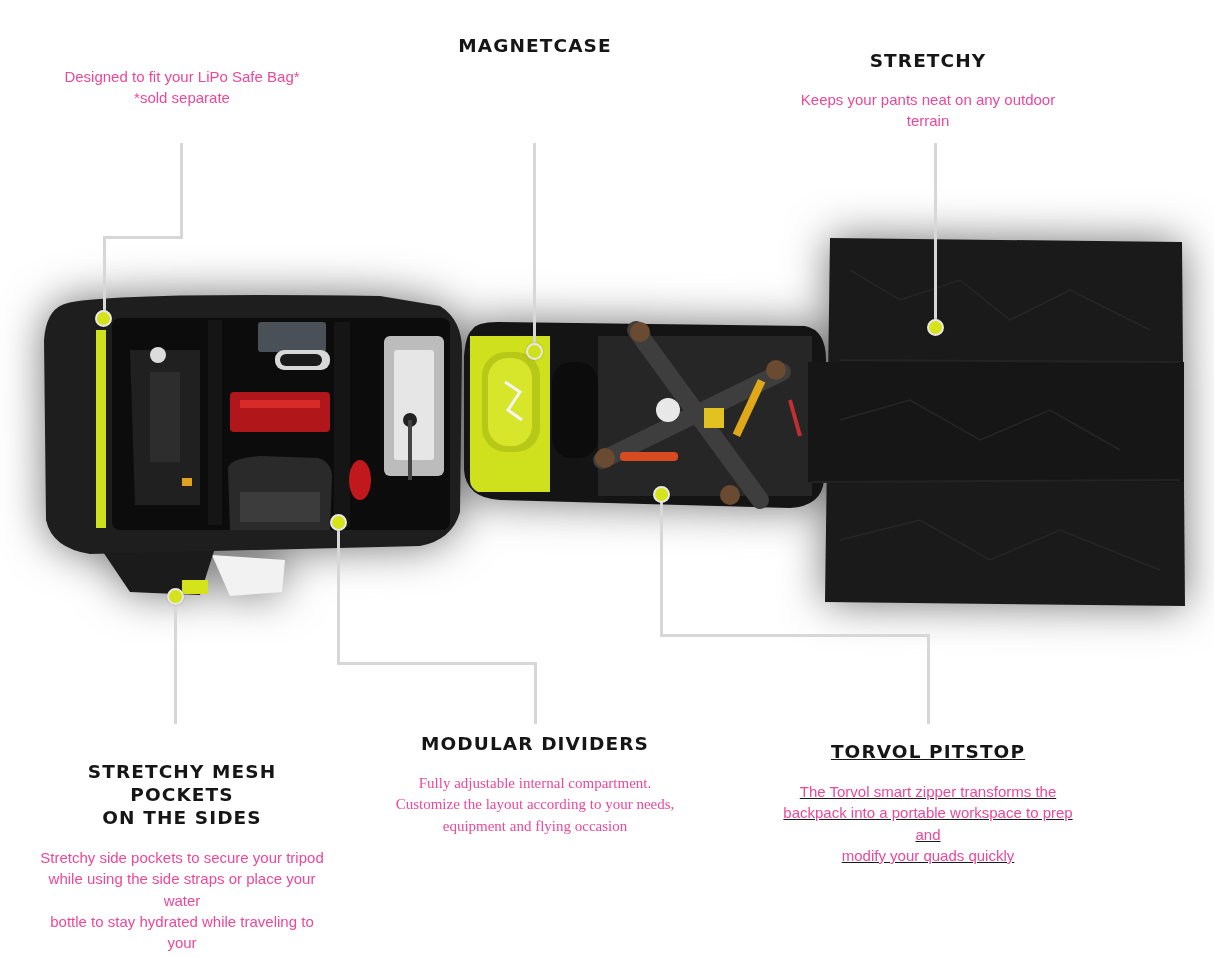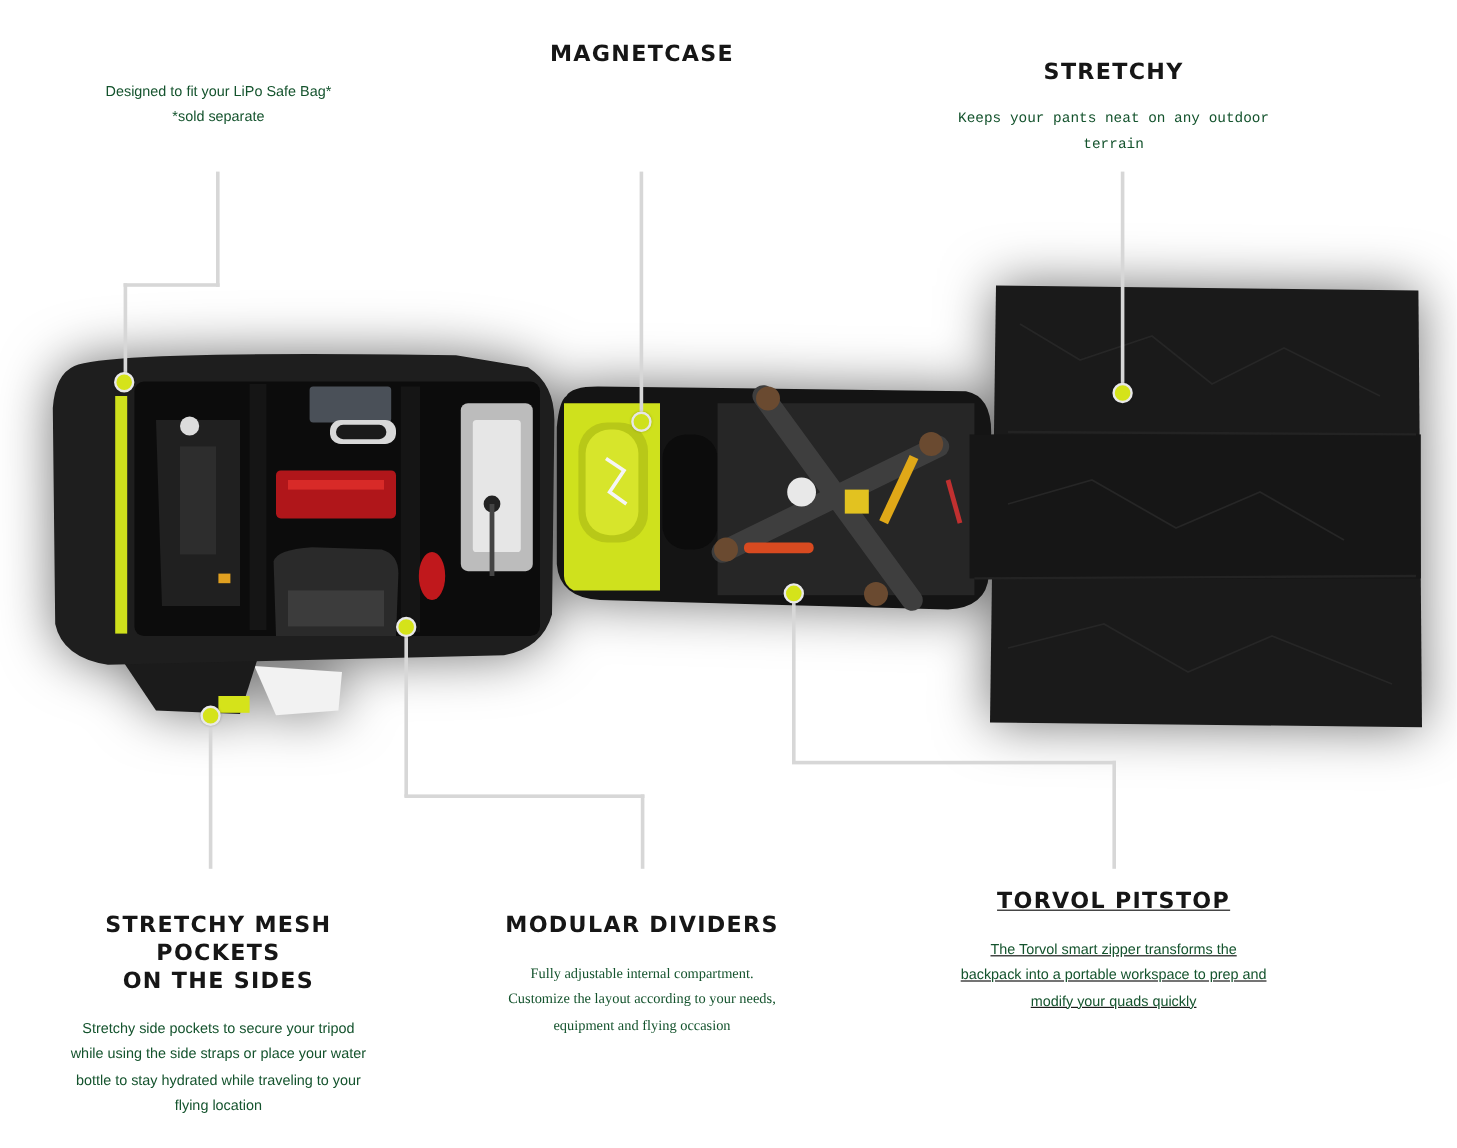--- a/index.html
+++ b/index.html
@@ -10,22 +10,22 @@
   .feature h2 {
     font-family: "DejaVu Sans", sans-serif;
     font-weight: bold;
     font-size: 18.5px;
     letter-spacing: 1.1px;
     color: #161616;
     line-height: 23px;
   }
   .feature p {
     font-family: "Liberation Sans", sans-serif;
-    font-size: 12px;
-    color: #14532d;
+    font-size: 15px;
+    color: #ec4899;
     line-height: 21.3px;
     margin-top: 16px;
     white-space: pre-line;
   }
 
   
   .line { position: absolute; background: #d7d7d7; }
   .dot {
     position: absolute; width: 17px; height: 17px; border-radius: 50%;
     background: #d5e31a; border: 2px solid #e8e8e8;
@@ -44,21 +44,21 @@
   <p style="margin-top:17px;">Designed to fit your LiPo Safe Bag*
 *sold separate</p>
 </div>
 
 <div class="feature" style="left:373px; top:34px; width:324px;">
   <h2>MAGNETCASE</h2>
 </div>
 
 <div class="feature" style="left:778px; top:49px; width:300px;">
   <h2>STRETCHY</h2>
-  <p style="margin-top:17px;font-family:Liberation Mono, monospace;">Keeps your pants neat on any outdoor terrain</p>
+  <p style="margin-top:17px;">Keeps your pants neat on any outdoor terrain</p>
 </div>
 
 <div class="photo shadow" style="left:0; top:0; width:1214px; height:957px;">
   <svg width="1214" height="957" viewBox="0 0 1214 957">
 
     <path d="M212 555 L285 560 L282 592 L230 596 Z" fill="#f2f2f2"></path>
     <path d="M95 540 L215 548 L200 595 L130 592 Z" fill="#1b1b1b"></path>
     <rect x="182" y="580" width="26" height="14" fill="#d5e31a"></rect>
 
     <path d="M62 305 Q90 292 380 296 L440 306 Q462 320 462 350 L460 512 Q452 540 420 546 L90 554 Q52 548 46 520 L44 340 Q46 312 62 305 Z" fill="#1e1e1e"></path>
@@ -144,21 +144,21 @@
 
 <div class="feature" style="left:37px; top:760px; width:290px;">
   <h2 style="white-space:pre-line;">STRETCHY MESH POCKETS
 ON THE SIDES</h2>
   <p style="margin-top:18px;">Stretchy side pockets to secure your tripod
 while using the side straps or place your water
 bottle to stay hydrated while traveling to your
 flying location</p>
 </div>
 
-<div class="feature" style="left:385px; top:760px; width:300px;">
+<div class="feature" style="left:385px; top:732px; width:300px;">
   <h2>MODULAR DIVIDERS</h2>
   <p style="margin-top:18px;font-family:Liberation Serif, serif;">Fully adjustable  internal compartment.
 Customize the layout according to your needs,
 equipment and flying occasion</p>
 </div>
 
 <div class="feature" style="left:773px; top:740px; width:310px;text-decoration:underline;">
   <h2>TORVOL PITSTOP</h2>
   <p style="margin-top:18px;text-align:center;">The Torvol smart zipper transforms the
 backpack into a portable workspace to prep and

